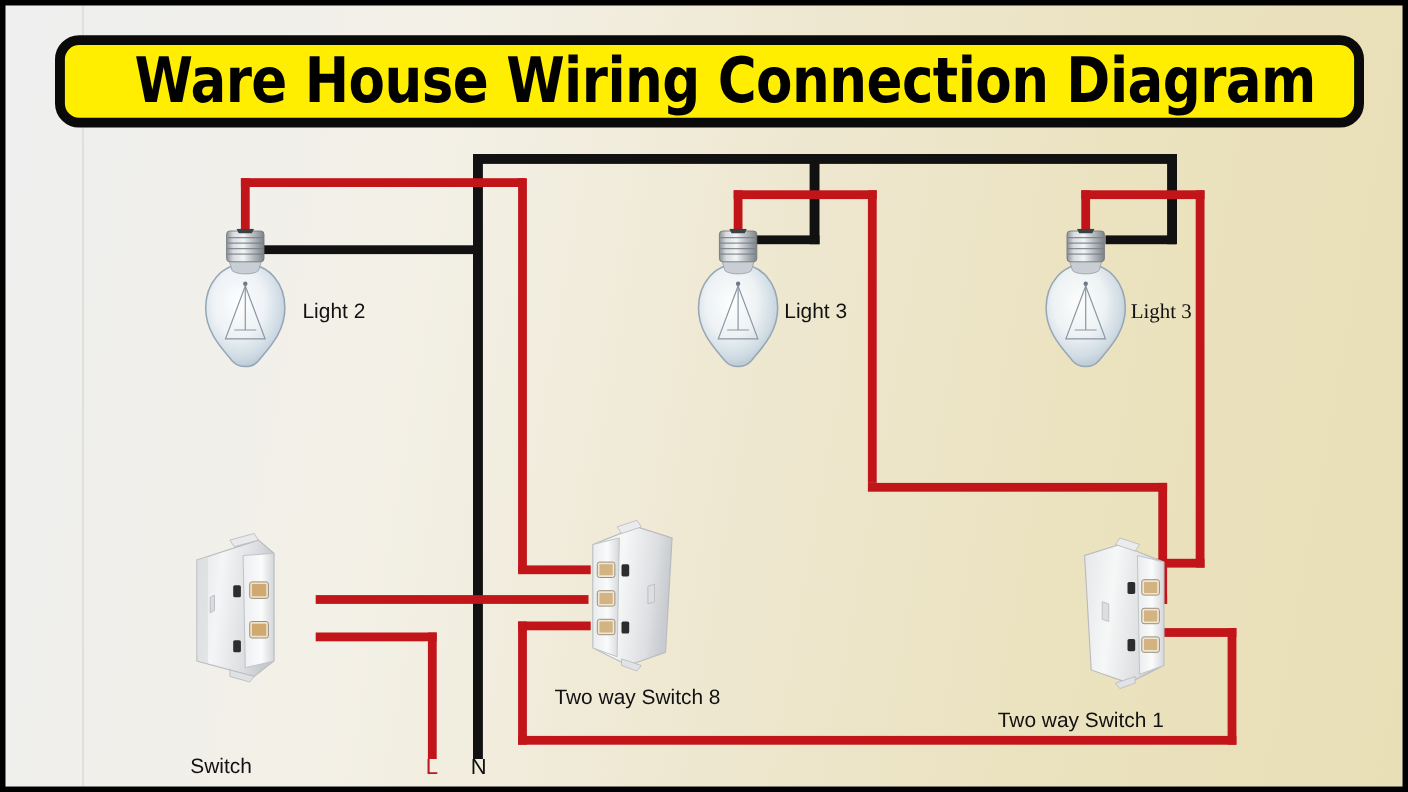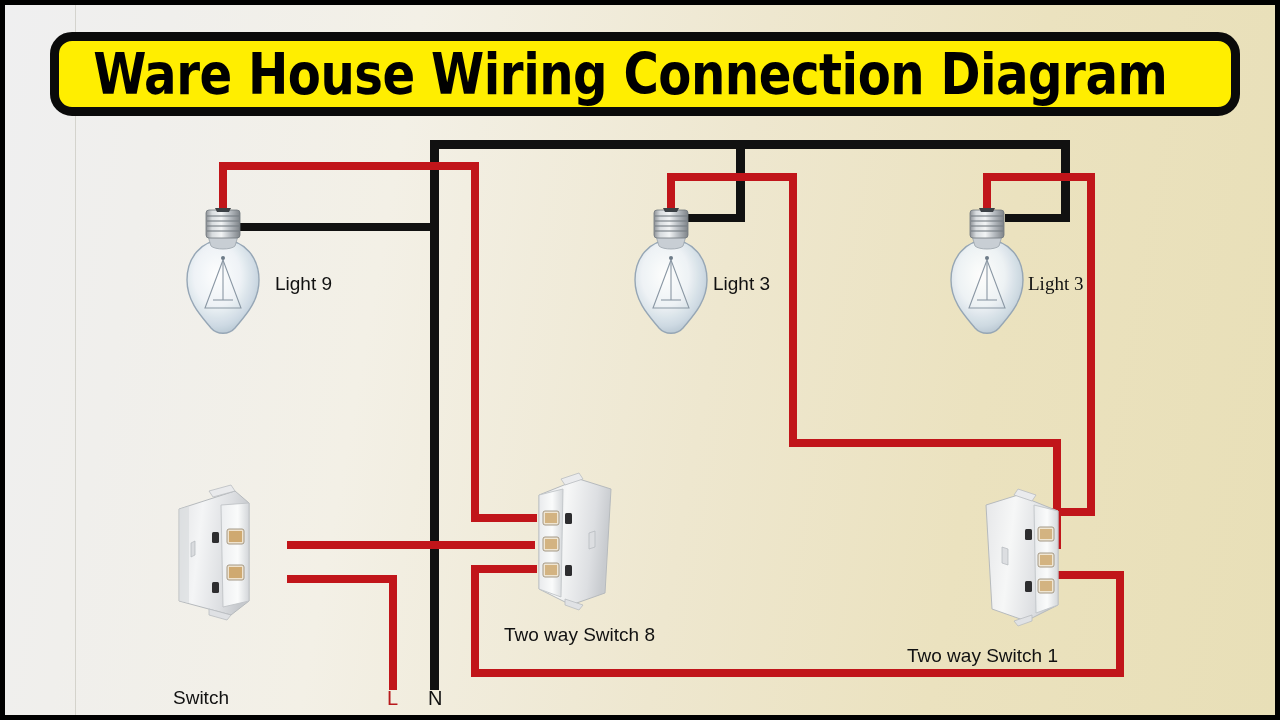--- a/index.html
+++ b/index.html
@@ -18,21 +18,21 @@
     position:absolute;top:0;bottom:0;width:1px;
     background:rgba(150,145,130,.30);
   }
   
   .title-banner{
     position:absolute;
     left:45px;top:27px;width:1190px;height:84px;
     background:#ffee00;
     border:9px solid #0a0a0a;
     border-radius:22px;
-    display:flex;align-items:center;justify-content:flex-start;
+    display:flex;align-items:center;justify-content:flex-end;
     box-sizing:border-box;
   }
   .title-text{
     font-family:"Liberation Sans Narrow","DejaVu Sans Condensed","Liberation Sans",sans-serif;
     font-weight:bold;
     font-size:57px;
     line-height:1;
     color:#000000;
     letter-spacing:-0.5px;
     transform:scaleX(.94);
@@ -145,21 +145,21 @@
       <rect x="31" y="2" width="34" height="28" rx="3" fill="url(#capG1)" stroke="#6f767c" stroke-width="0.8"></rect>
       <g stroke="#767d84" stroke-width="1.3" opacity="0.85">
         <line x1="32" y1="8" x2="64" y2="8"></line>
           <line x1="32" y1="13" x2="64" y2="13"></line>
         <line x1="32" y1="18" x2="64" y2="18"></line>
           <line x1="32" y1="23" x2="64" y2="23"></line>
       </g>
       <path d="M40 0 L56 0 L54 4 L42 4 Z" fill="#3c4146"></path>
     </svg>
   </div>
-  <div class="lbl" style="left:270px;top:268px;">Light 9</div>
+  <div class="lbl" style="left:270px;top:268px;">Light 2</div>
 
   <div class="bulb" style="left:618px;top:203px;">
     <svg viewBox="0 0 96 135" xmlns="http://www.w3.org/2000/svg">
       <defs>
         <linearGradient id="capG2" x1="0" y1="0" x2="1" y2="0">
           <stop offset="0%" stop-color="#8d9196"></stop>
             <stop offset="18%" stop-color="#d8dcdf"></stop>
           <stop offset="45%" stop-color="#f2f4f5"></stop>
             <stop offset="70%" stop-color="#b9bec3"></stop>
           <stop offset="100%" stop-color="#7e8388"></stop>

